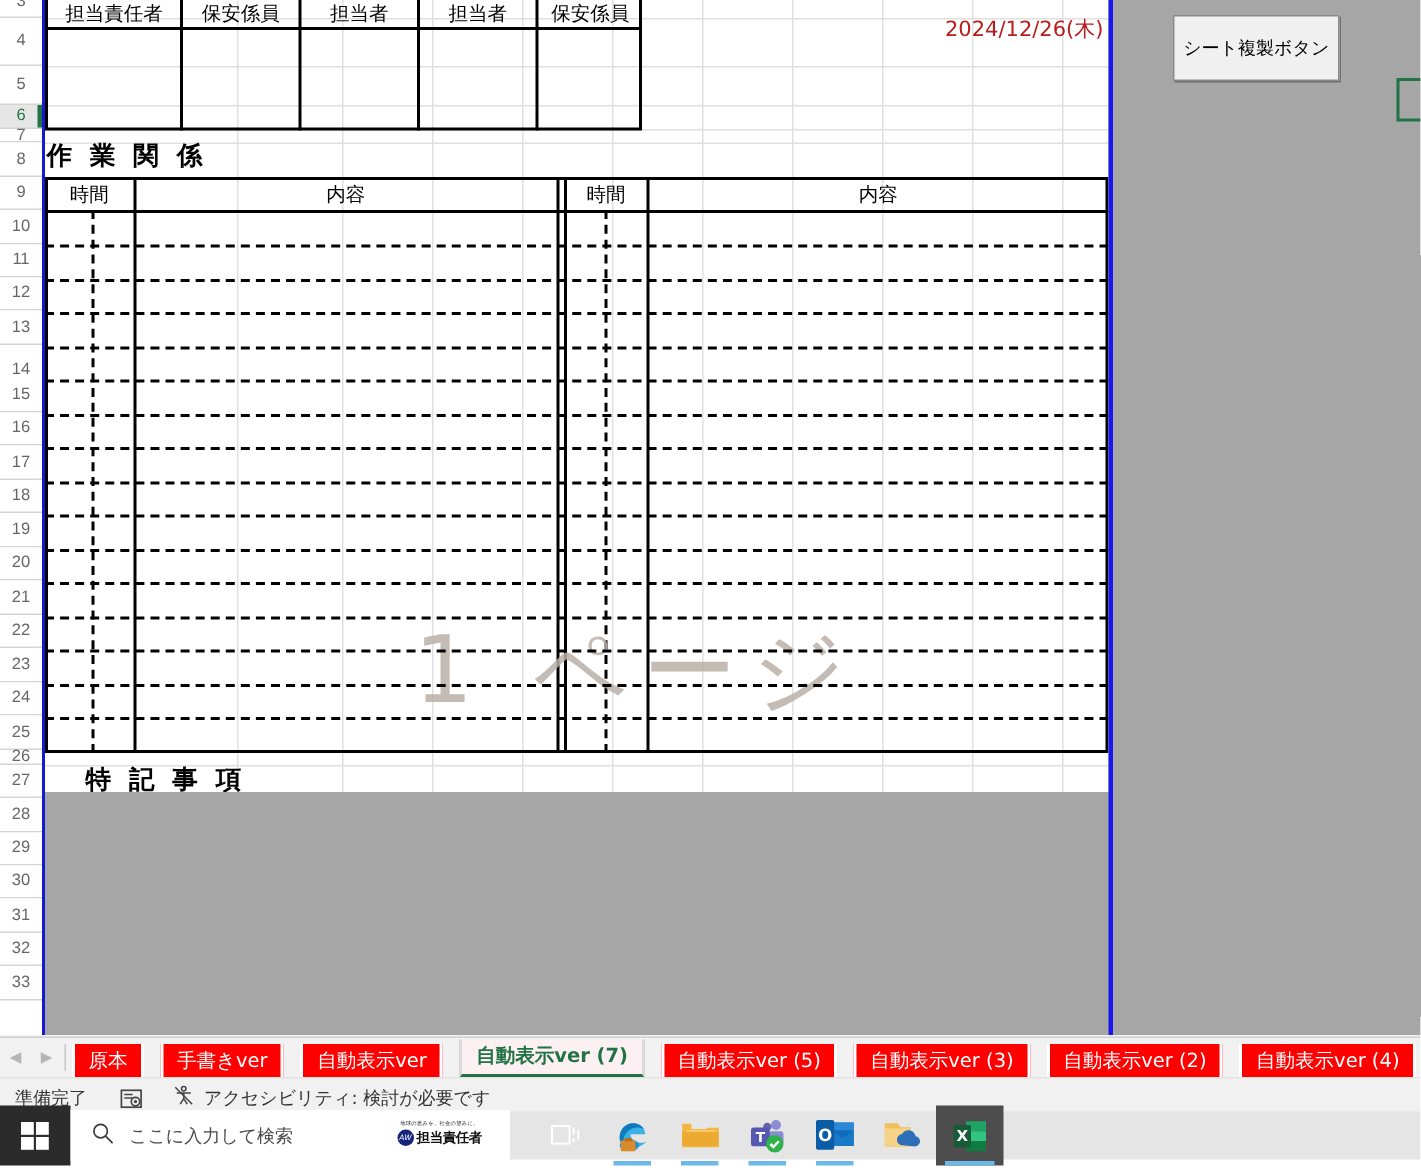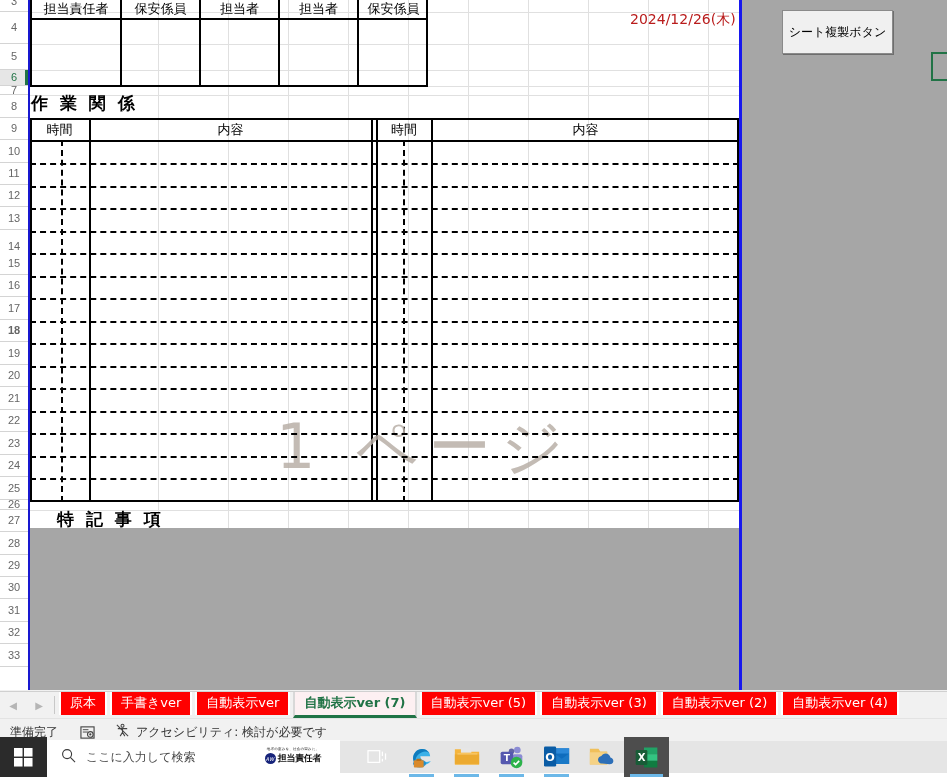--- a/index.html
+++ b/index.html
@@ -143,21 +143,21 @@
     background: #f1f1f1;
     display: flex; align-items: center;
     border-top: 1px solid #d0d0d0;
   }
   .tab-nav {
     width: 26px; height: 22px;
     display: flex; align-items: center; justify-content: center;
     color: #b5b5b5; font-size: 10px;
   }
   #tab-sep { width: 1px; height: 18px; background: #c8c8c8; margin: 0 4px 0 2px; }
-  .tabs-wrap { display: flex; height: 27px; }
+  .tabs-wrap { display: flex; align-items: flex-end; height: 27px; gap: 8px; }
   .tab {
     height: 23px; margin-right: 3px;
     padding: 0 9px;
     display: flex; align-items: center; justify-content: center;
     font-size: 13px;
     font-family: "DejaVu Sans", "Liberation Sans", sans-serif;
     white-space: nowrap;
     background: #ff0000; color: #ffffff;
     border-left: 2px solid #ffffff;
     border-right: 2px solid #ffffff;
@@ -285,21 +285,21 @@
         </div>
         <div class="rowhdr" style="top: 252px; height: 23px;">
           <span>15</span>
         </div>
         <div class="rowhdr" style="top: 275px; height: 22px;">
           <span>16</span>
         </div>
         <div class="rowhdr" style="top: 297px; height: 23px;">
           <span>17</span>
         </div>
-        <div class="rowhdr" style="top: 320px; height: 22px; font-weight: bold;">
+        <div class="rowhdr" style="top: 320px; height: 22px;">
           <span>18</span>
         </div>
         <div class="rowhdr" style="top: 342px; height: 23px;">
           <span>19</span>
         </div>
         <div class="rowhdr" style="top: 365px; height: 22px;">
           <span>20</span>
         </div>
         <div class="rowhdr" style="top: 387px; height: 23px;">
           <span>21</span>

